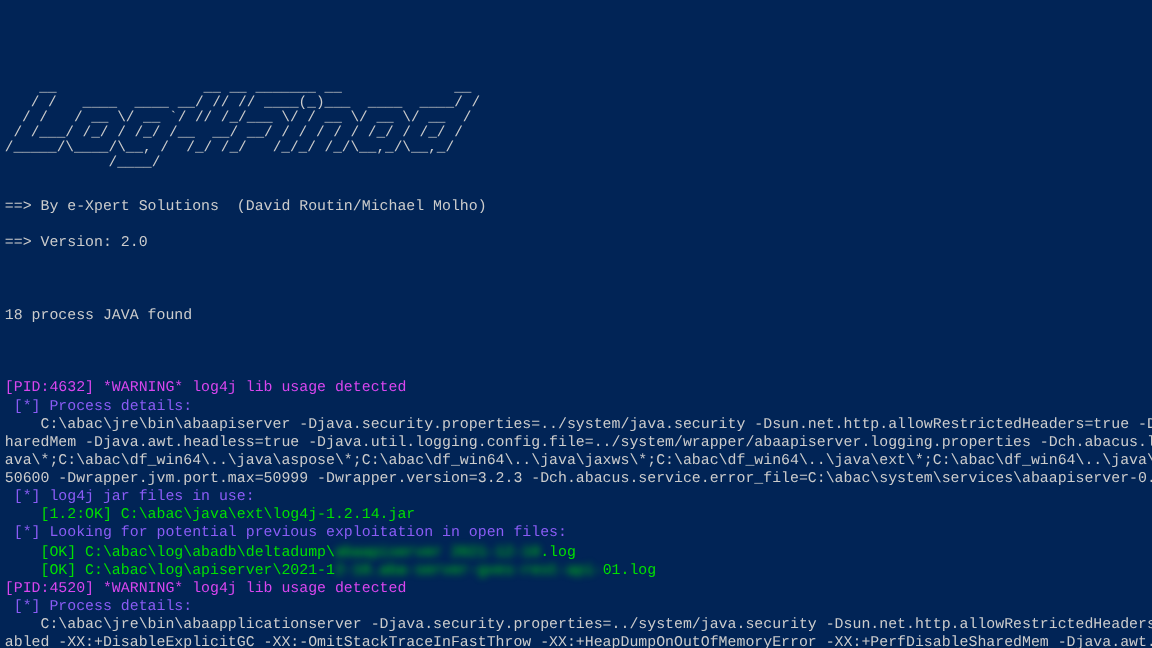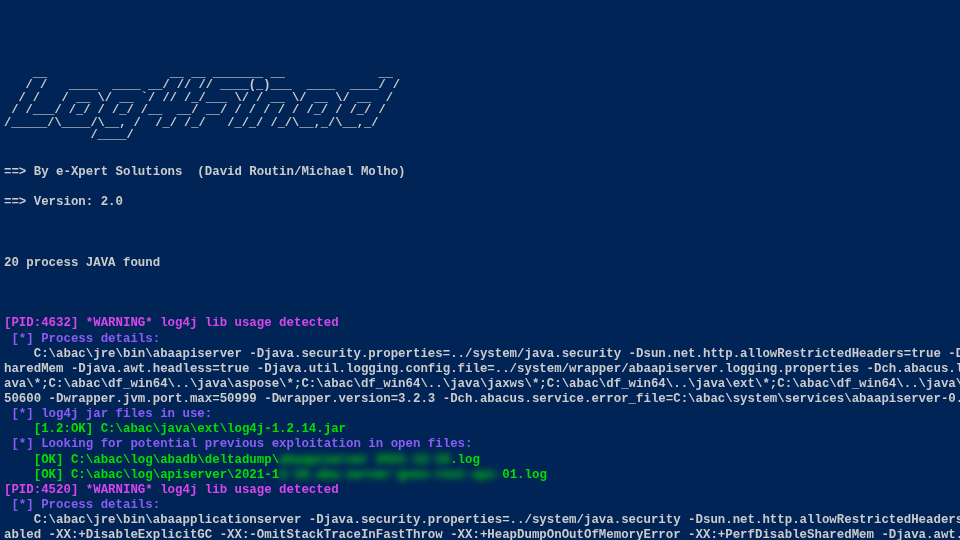--- a/index.html
+++ b/index.html
@@ -1,15 +1,15 @@
 <!DOCTYPE html>
 <html><head>
 <meta charset="utf-8">
 <style>
-  * { margin: 0; padding: 0; box-sizing: border-box; font-weight: bold; }
+  * { margin: 0; padding: 0; box-sizing: border-box; }
   body {
     background: #012456;
     color: #cccccc;
     font-family: Consolas, 'Courier New', monospace;
     font-size: 12.4px;
     line-height: 1.22;
     padding: 6px 4px;
     width: 960px;
     height: 540px;
     overflow: hidden;
@@ -36,18 +36,18 @@
 
 <div class="ascii">    __                 __ __ _______ __             __
    / /   ____  ____ __/ // // ____(_)___  ____  ____/ /
   / /   / __ \/ __ `/ // /_/___ \/ / __ \/ __ \/ __  /
  / /___/ /_/ / /_/ /__  __/ __/ / / / / / /_/ / /_/ /
 /_____/\____/\__, /  /_/ /_/   /_/_/ /_/\__,_/\__,_/
             /____/</div>
 <div>==&gt; By e-Xpert Solutions  (David Routin/Michael Molho)</div>
 <div>==&gt; Version: 2.0</div>
 <div class="block">&nbsp;</div>
-<div>20 process JAVA found</div>
+<div>18 process JAVA found</div>
 <div class="block">&nbsp;</div>
 <div id="log-output"><div class="yellow">[PID:4632] *WARNING* log4j lib usage detected</div><div class="cyan"> [*] Process details:</div><div class="grey">    C:\abac\jre\bin\abaapiserver -Djava.security.properties=../system/java.security -Dsun.net.http.allowRestrictedHeaders=true -Dmail.</div><div class="grey">haredMem -Djava.awt.headless=true -Djava.util.logging.config.file=../system/wrapper/abaapiserver.logging.properties -Dch.abacus.lib.ut</div><div class="grey">ava\*;C:\abac\df_win64\..\java\aspose\*;C:\abac\df_win64\..\java\jaxws\*;C:\abac\df_win64\..\java\ext\*;C:\abac\df_win64\..\java\ulc\*</div><div class="grey">50600 -Dwrapper.jvm.port.max=50999 -Dwrapper.version=3.2.3 -Dch.abacus.service.error_file=C:\abac\system\services\abaapiserver-0.error</div><div class="cyan"> [*] log4j jar files in use:</div><div class="green">    [1.2:OK] C:\abac\java\ext\log4j-1.2.14.jar</div><div class="cyan"> [*] Looking for potential previous exploitation in open files:</div><div class="green"><span>    [OK] C:\abac\log\abadb\deltadump\</span><span class="blur">abaapiserver 2021-12-10</span><span>.log</span></div><div class="green"><span>    [OK] C:\abac\log\apiserver\2021-1</span><span class="blur">2-10.aba-server-gves-rest-api-</span><span>01.log</span></div><div class="yellow">[PID:4520] *WARNING* log4j lib usage detected</div><div class="cyan"> [*] Process details:</div><div class="grey">    C:\abac\jre\bin\abaapplicationserver -Djava.security.properties=../system/java.security -Dsun.net.http.allowRestrictedHeaders=true</div><div class="grey">abled -XX:+DisableExplicitGC -XX:-OmitStackTraceInFastThrow -XX:+HeapDumpOnOutOfMemoryError -XX:+PerfDisableSharedMem -Djava.awt.headl</div></div>
 
 
 
 
 </body></html>

